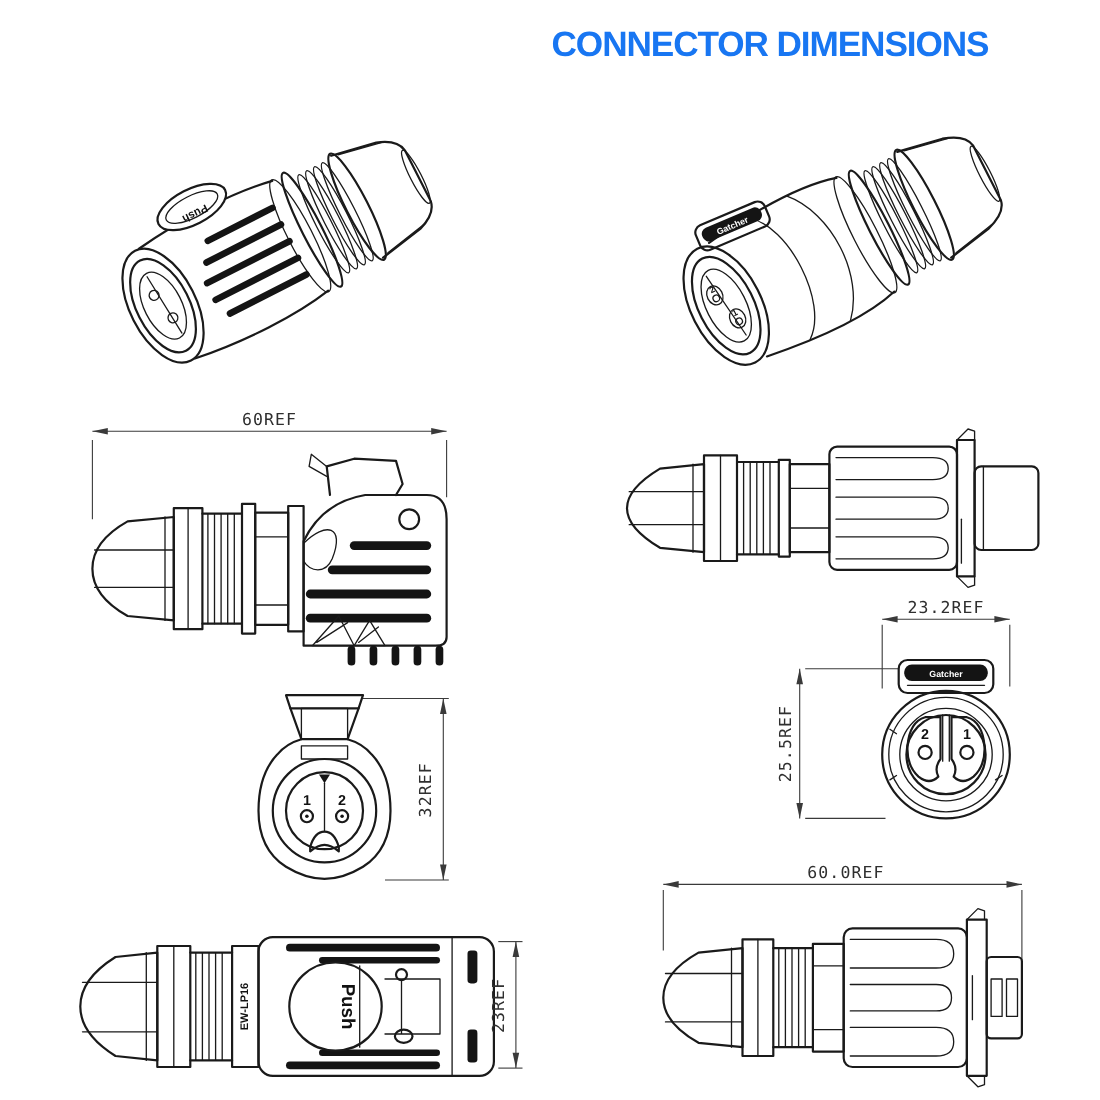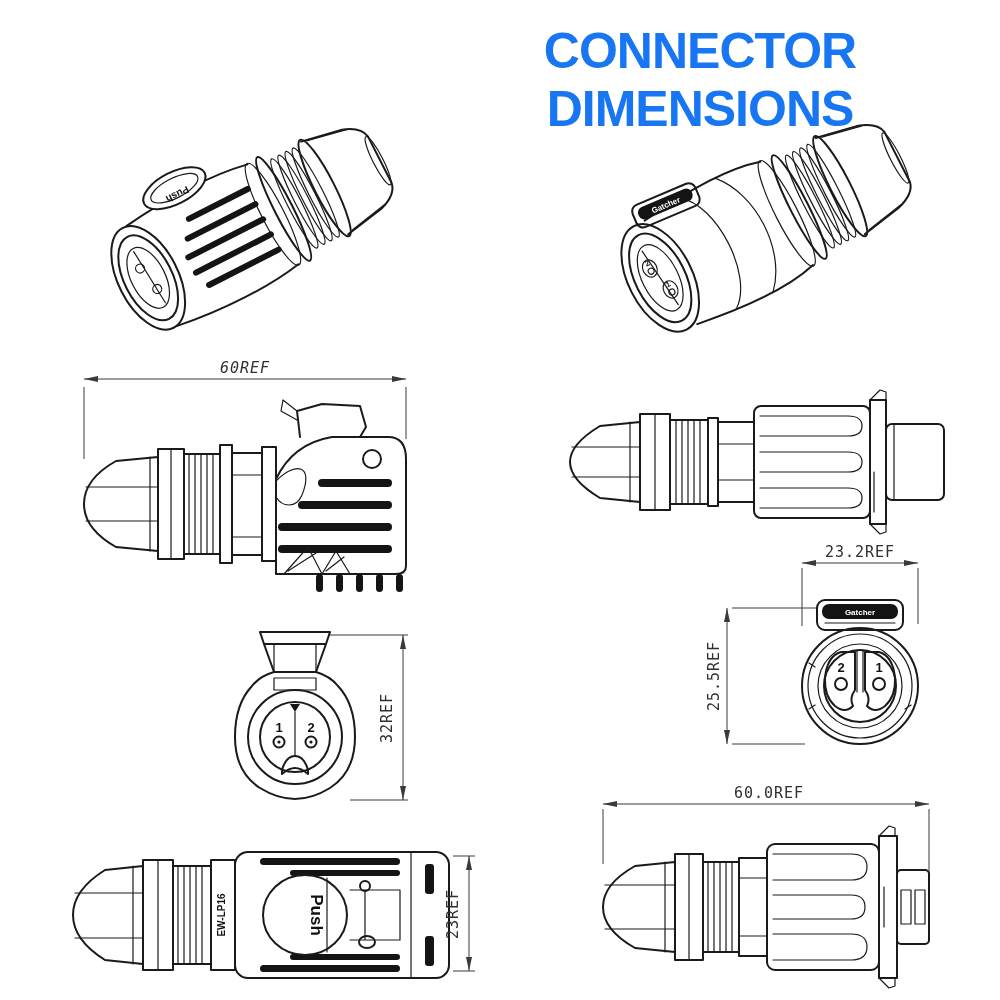--- a/index.html
+++ b/index.html
@@ -1,19 +1,19 @@
 <!DOCTYPE html>
 <html><head>
 <meta charset="utf-8">
 <style>
   html,body{margin:0;padding:0;background:#ffffff;}
   .canvas{position:relative;width:1000px;height:1000px;background:#fff;overflow:hidden;
           font-family:"Liberation Sans",sans-serif;}
   .page-title{position:absolute;left:405px;top:22px;width:590px;text-align:center;
-              font-size:50px;font-weight:bold;letter-spacing:-1px;color:#1876f2;}
+              font-size:32px;font-weight:bold;letter-spacing:-1px;color:#1876f2;}
   .view{position:absolute;}
   
   svg{overflow:visible;}
   .ol{fill:none;stroke:#1a1a1a;stroke-width:2;stroke-linejoin:round;stroke-linecap:round;}
   .dl{fill:none;stroke:#1a1a1a;stroke-width:1.2;stroke-linejoin:round;stroke-linecap:round;}
   .fb{fill:#141414;stroke:none;}
   .fw{fill:#ffffff;stroke:#1a1a1a;stroke-width:2;}
   .dim{fill:none;stroke:#3a3a3a;stroke-width:1;}
   .arr{fill:#3a3a3a;stroke:none;}
   .dimtxt{fill:#2f2f2f;font-family:"DejaVu Sans Mono",monospace;font-size:15px;letter-spacing:1px;}
@@ -102,21 +102,21 @@
         <ellipse class="dl" cx="72" cy="0" rx="7" ry="52"></ellipse>
         <ellipse class="dl" cx="80" cy="0" rx="7" ry="52"></ellipse>
         <ellipse class="ol" cx="90" cy="0" rx="10" ry="56"></ellipse>
         <path class="ol" d="M90,-54 L132,-46 Q152,-40 154,-28 L154,28 Q152,40 132,46 L90,54"></path>
         <path class="dl" d="M96,-52 L136,-44 M96,52 L136,44"></path>
         <ellipse class="dl" cx="152" cy="0" rx="5" ry="28"></ellipse>
       </g>
     </svg>
   </div>
 
-  <div class="view" style="left:70px;top:349px;width:350px;height:260px;font-style:italic;">
+  <div class="view" style="left:70px;top:362px;width:350px;height:260px;">
     <svg width="350" height="260" viewBox="0 0 350 260">
 
       <g>
         <line class="dim" x1="14" y1="38" x2="14" y2="110"></line>
         <line class="dim" x1="336" y1="38" x2="336" y2="90"></line>
         <line class="dim" x1="14" y1="30" x2="336" y2="30"></line>
         <polygon class="arr" points="14,30 28,27 28,33"></polygon>
         <polygon class="arr" points="336,30 322,27 322,33"></polygon>
         <text class="dimtxt" x="175" y="24" text-anchor="middle">60REF</text>
       </g>

